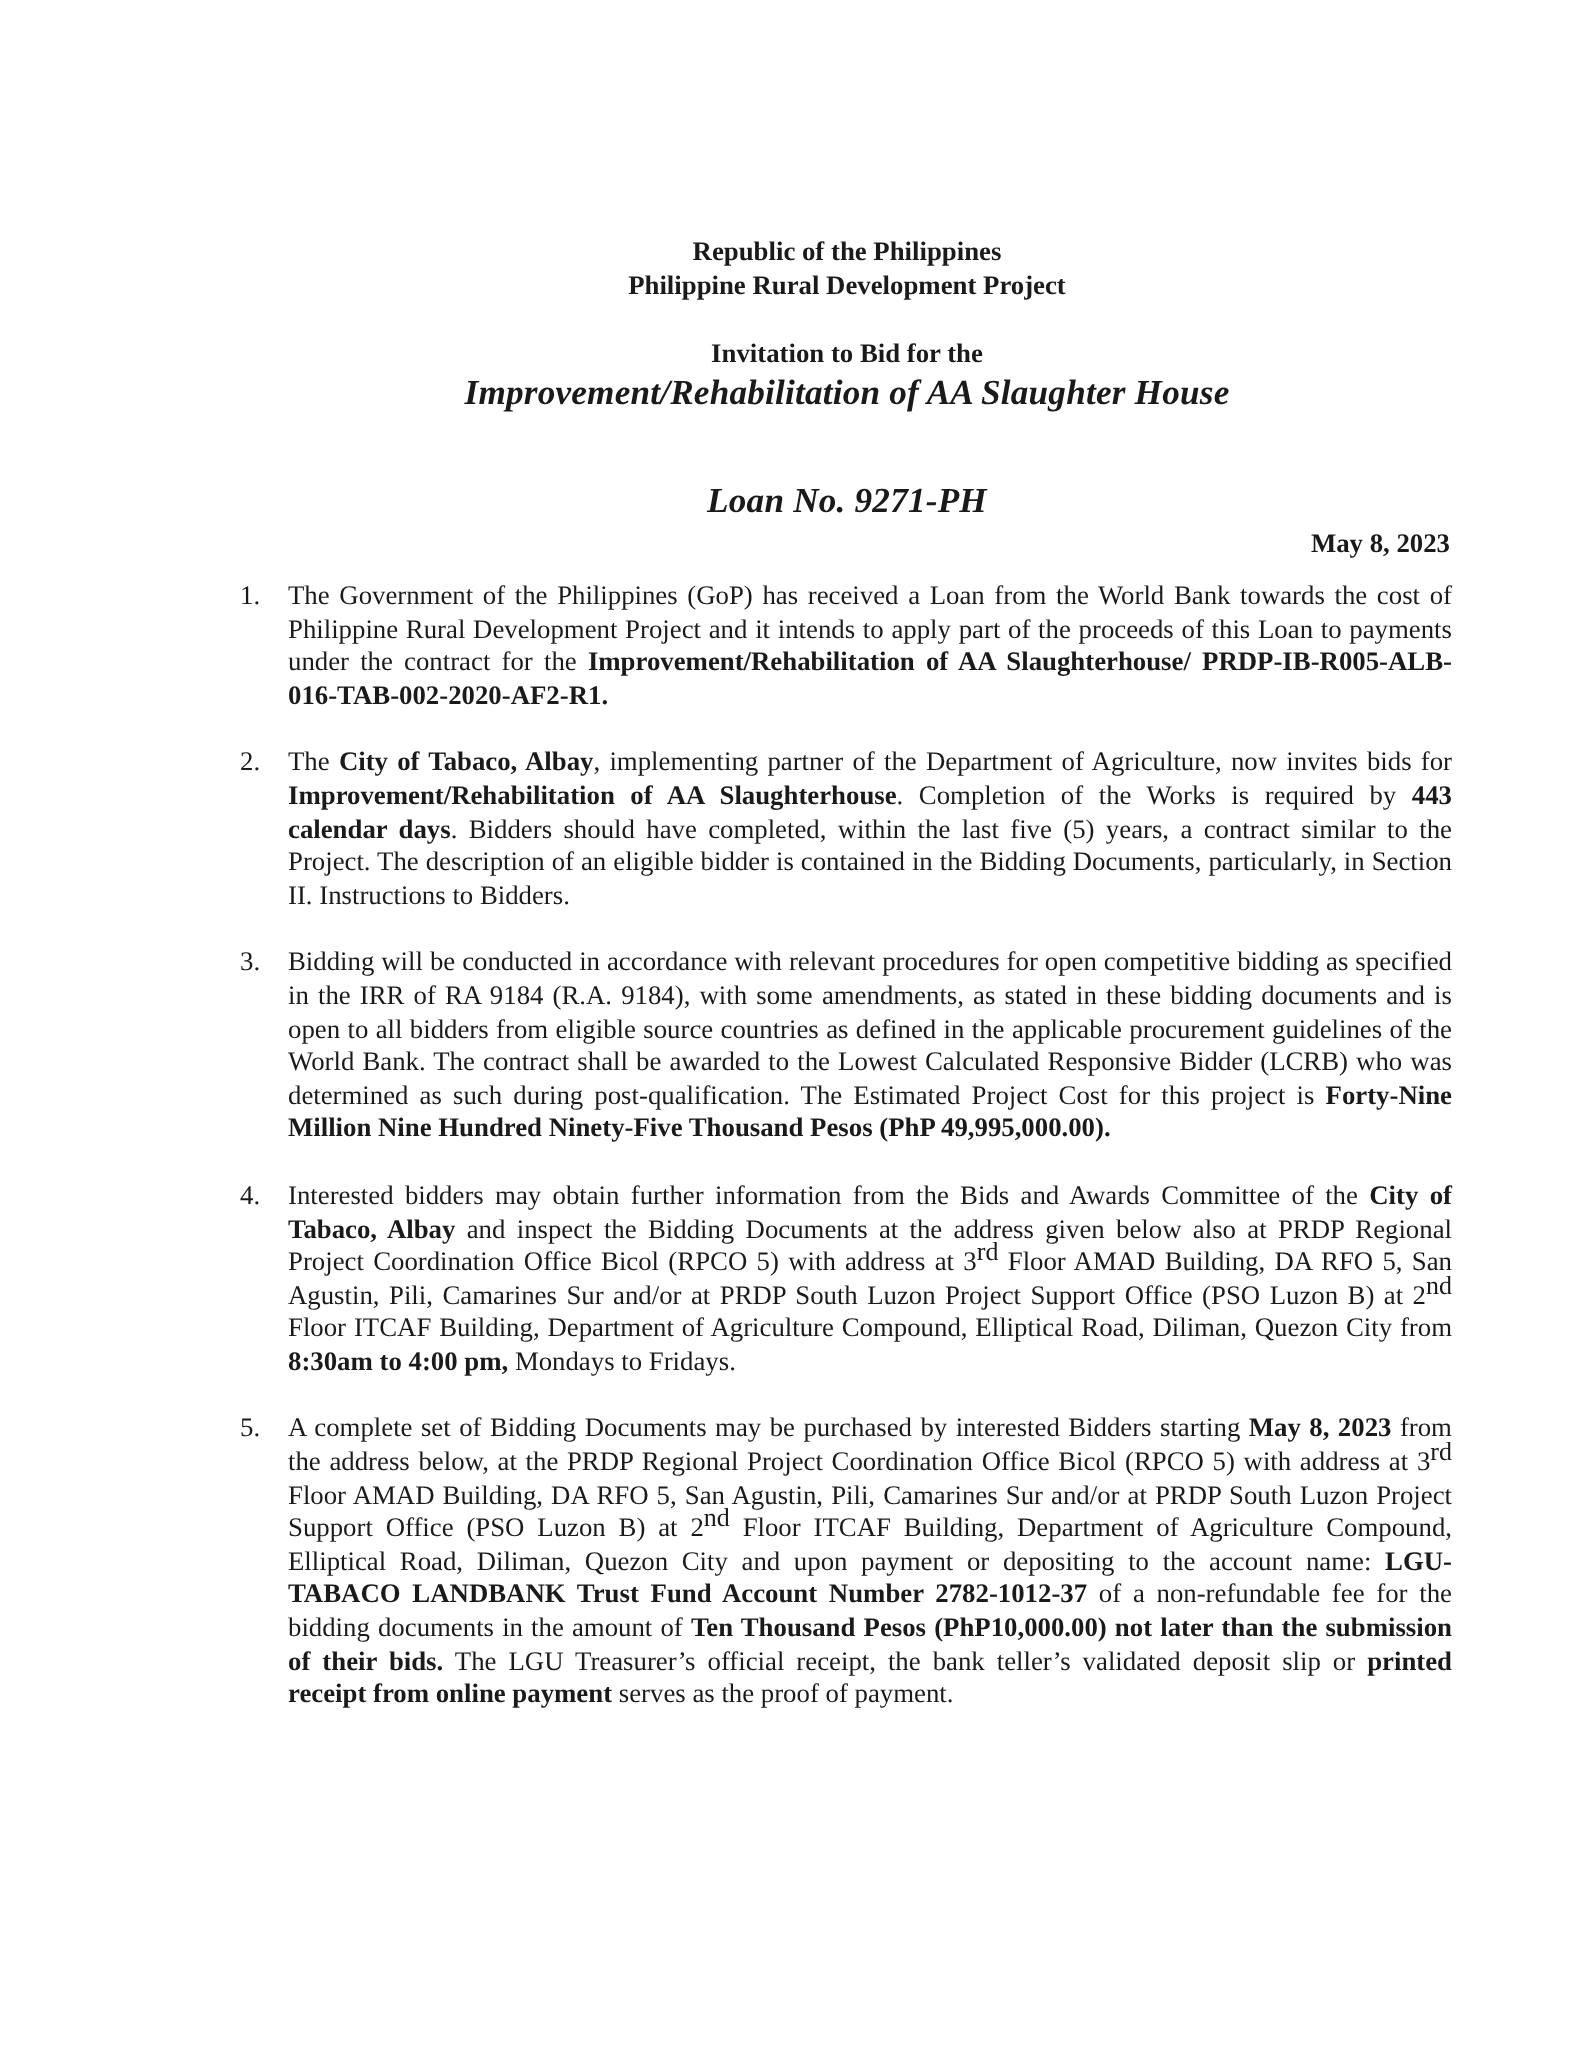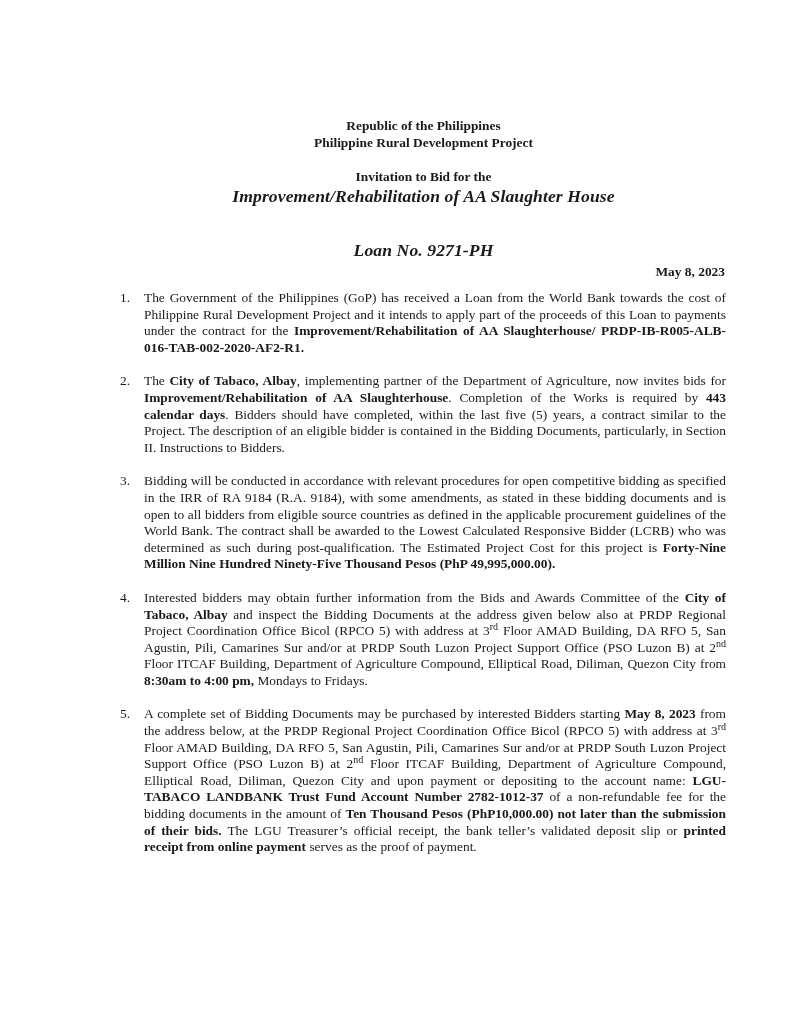--- a/index.html
+++ b/index.html
@@ -16,21 +16,21 @@
   .h-big { font-size: 17.6px; letter-spacing: 0.1px; font-style: italic; }
   .date { position: absolute; right: 94px; top: 264px; font-weight: bold; font-size: 13.4px; }
   ol.items {
     position: absolute; left: 92px; top: 290px; width: 606px;
     margin: 0; padding: 0; list-style: none;
     font-size: 13.4px; line-height: 16.6px;
   }
   ol.items li { position: relative; padding-left: 24px; text-align: justify; margin-bottom: 17px; }
   ol.items li .num { position: absolute; left: 0; top: 0; }
   b { font-weight: bold; }
-  sup { font-size: 10px; line-height: 0; vertical-align: 5px; }
+  sup { font-size: 13px; line-height: 0; vertical-align: 5px; }
 </style>
 </head>
 <body>
 
 <div class="page">
   <div class="hdr h-small" style="top:118px">Republic of the Philippines</div>
   <div class="hdr h-small" style="top:135px">Philippine Rural Development Project</div>
   <div class="hdr h-small" style="top:169px">Invitation to Bid for the</div>
   <div class="hdr h-big" style="top:186px">Improvement/Rehabilitation of AA Slaughter House</div>
   <div class="hdr h-big" style="top:240px">Loan No. 9271-PH</div>

